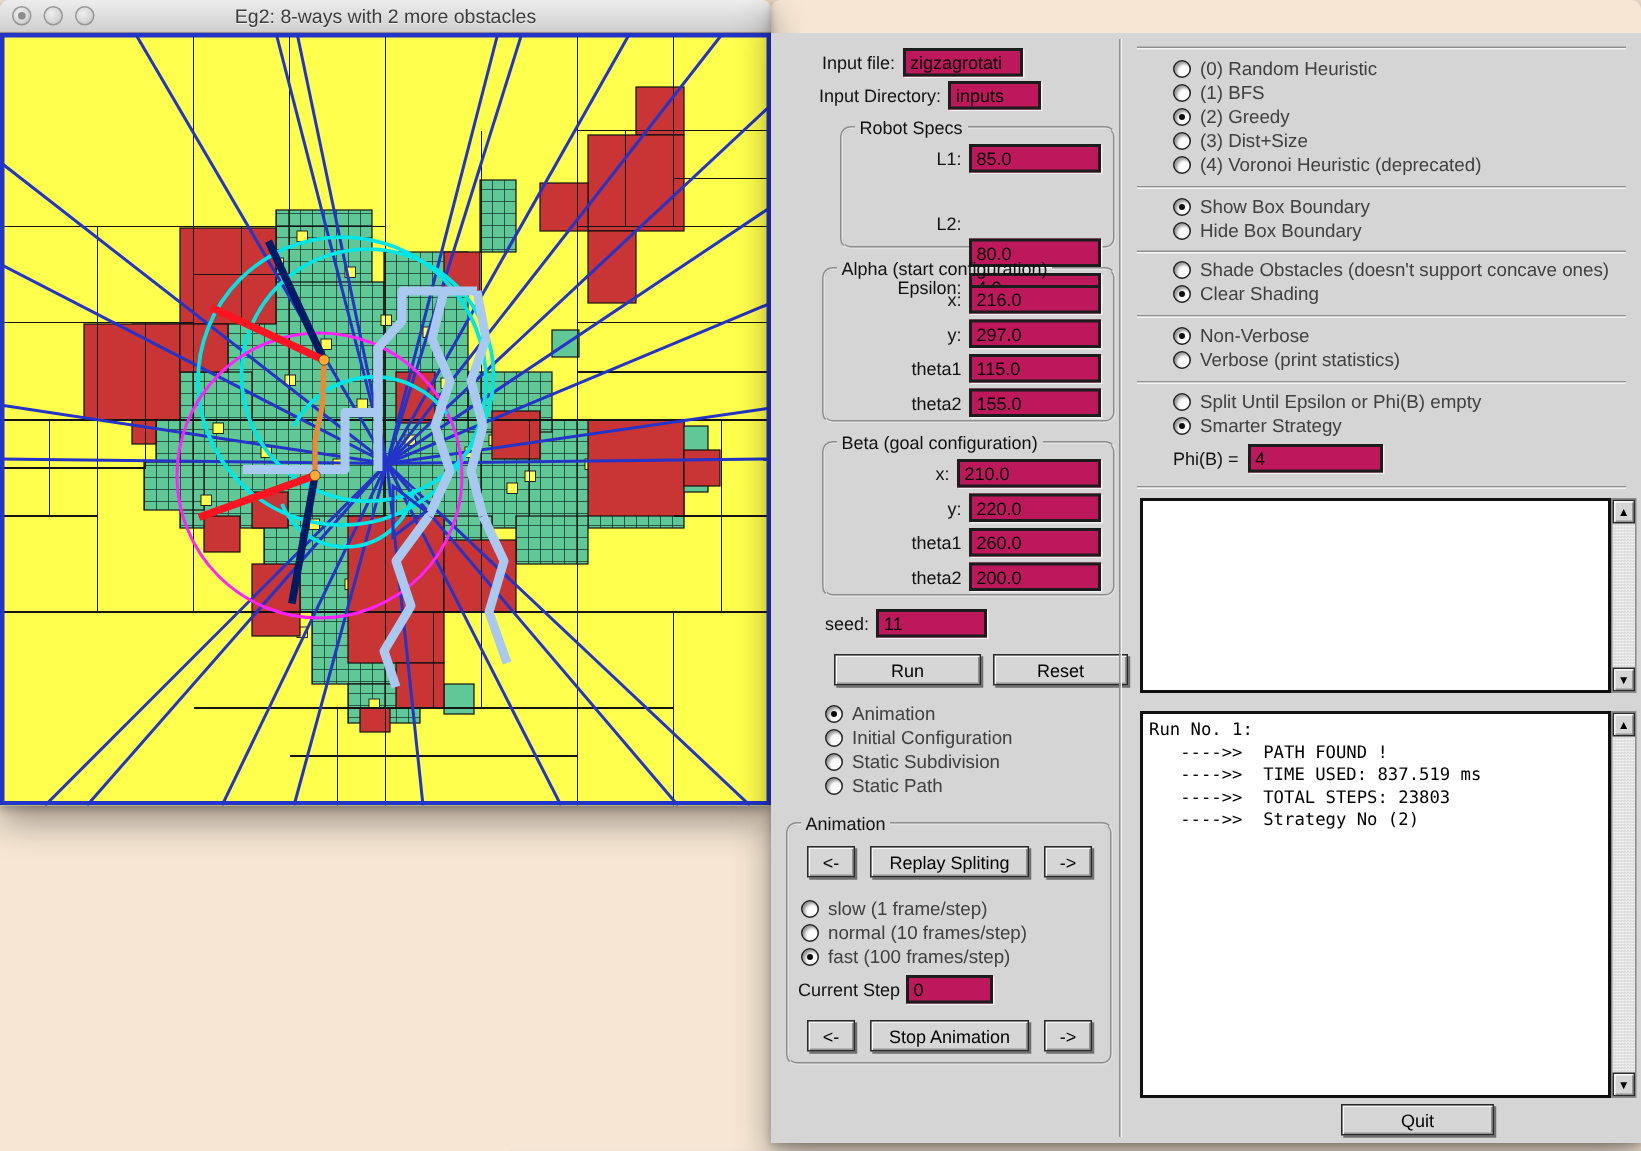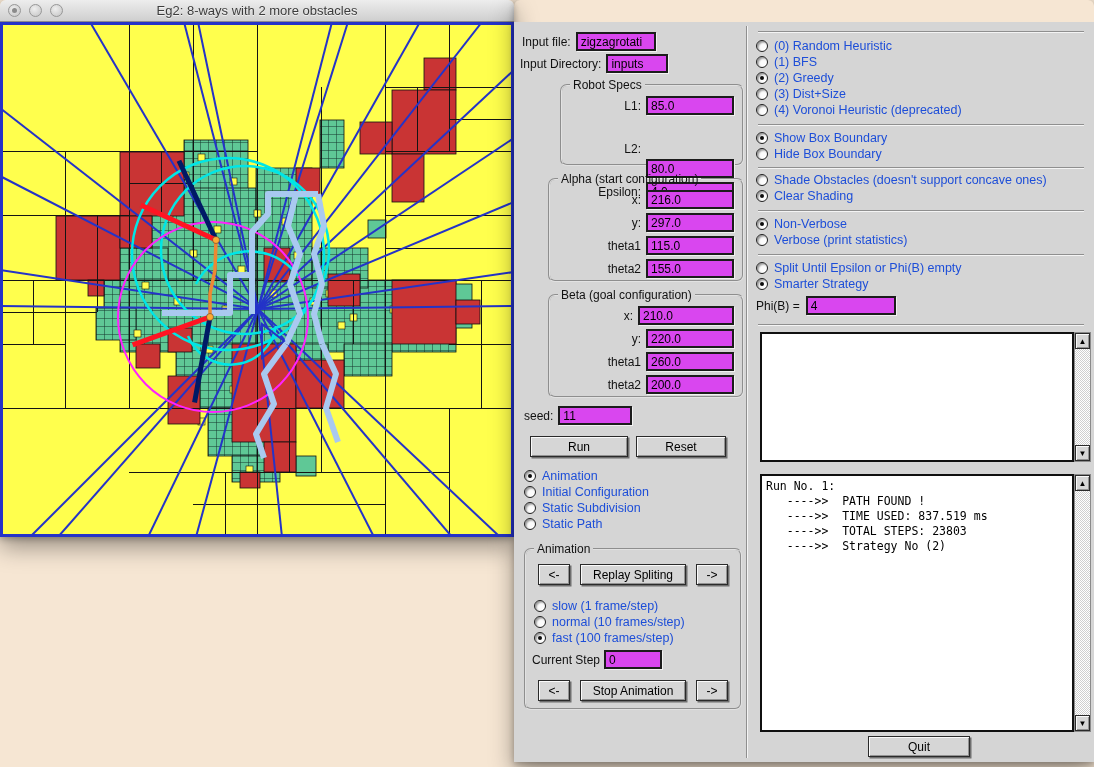--- a/index.html
+++ b/index.html
@@ -15,50 +15,50 @@
   .tl-group { position:absolute; left:8px; top:4px; display:flex; gap:8px; }
   .tl { width:13px; height:13px; border-radius:50%;
         background:radial-gradient(circle at 40% 35%, #efefef, #c3c3c3);
         border:1px solid #979797; position:relative; }
   .tl.dot::after { content:""; position:absolute; inset:3px; border-radius:50%; background:#8b8b8b; }
   .content { position:absolute; left:0; top:22px; right:0; bottom:0; background:#D5D5D5; }
 
   
   .lab { font-size:12px; color:#111; white-space:nowrap; }
   .tf { font-family:"Liberation Sans", sans-serif; font-size:12px; color:#000;
-        background:#d946ef; border:2px solid #1c1c1c; box-shadow:1px 1px 0 #f2f2f2;
+        background:#be185d; border:2px solid #1c1c1c; box-shadow:1px 1px 0 #f2f2f2;
         padding:0 3px; height:19px; }
   .btn { font-family:"Liberation Sans", sans-serif; font-size:12px; color:#000;
          background:#d6d6d6; border:1px solid #2a2a2a; padding:0;
          box-shadow:inset 1px 1px 0 #fafafa, inset -1px -1px 0 #929292, 1.5px 1.5px 0 #6f6f6f;
          height:21px; }
   fieldset { border:2px groove #e2e2e2; border-radius:7px; position:absolute; }
   legend { font-size:12px; color:#111; margin-left:8px; padding:0 3px; }
   .frow { display:flex; align-items:center; justify-content:flex-end; gap:5px; margin:4px 8px 0 0; }
   .radio-row { display:flex; align-items:center; gap:6px; height:16px; }
   .rad { width:12px; height:12px; min-width:12px; border-radius:50%; background:#fcfcfc;
          border:1px solid #1f1f1f;
          box-shadow:inset 1.5px 1.5px 2px rgba(0,0,0,.4), inset -1px -1px 1px #fff;
          position:relative; }
   .rad.sel::after { content:""; position:absolute; inset:3px; border-radius:50%; background:#0c0c0c; }
-  .rlabel { font-size:12.5px; color:#1d4ed8; white-space:nowrap; }
+  .rlabel { font-size:12.5px; color:#404040; white-space:nowrap; }
   .sep { position:absolute; height:0; border-top:1px solid #8f8f8f; border-bottom:1px solid #f4f4f4; }
   .vdiv { position:absolute; width:0; border-left:1px solid #8f8f8f; border-right:1px solid #f4f4f4; }
   .logbox { position:absolute; background:#fff; border:2px solid #101010; overflow:hidden; }
   .logbox pre { font-family:"DejaVu Sans Mono", monospace; font-size:11.5px; line-height:15px;
                 color:#000; padding:3px 4px; white-space:pre; }
   .scroll { position:absolute; width:17px; background:conic-gradient(#fff 90deg,#cfcfcf 0 180deg,#fff 0 270deg,#cfcfcf 0) 0 0/2px 2px;
             border:1px solid #8a8a8a; }
   .sb-btn { position:absolute; left:0; right:0; height:16px; background:#d6d6d6;
             border:1px solid #2a2a2a; box-shadow:inset 1px 1px 0 #fafafa, inset -1px -1px 0 #929292;
             font-size:8px; color:#000; display:flex; align-items:center; justify-content:center; }
   .sb-up { top:0; } .sb-dn { bottom:0; }
 
   
-  .abs { position:absolute; }
+  .abs { position:absolute;margin-left:26px; }
 </style>
 </head>
 <body>
 
 <div class="window" style="left:0; top:0; width:514px; height:537px; z-index:1;">
   <div class="titlebar">
     <div class="tl-group">
       <span class="tl dot"></span>
       <span class="tl"></span>
       <span class="tl"></span>

